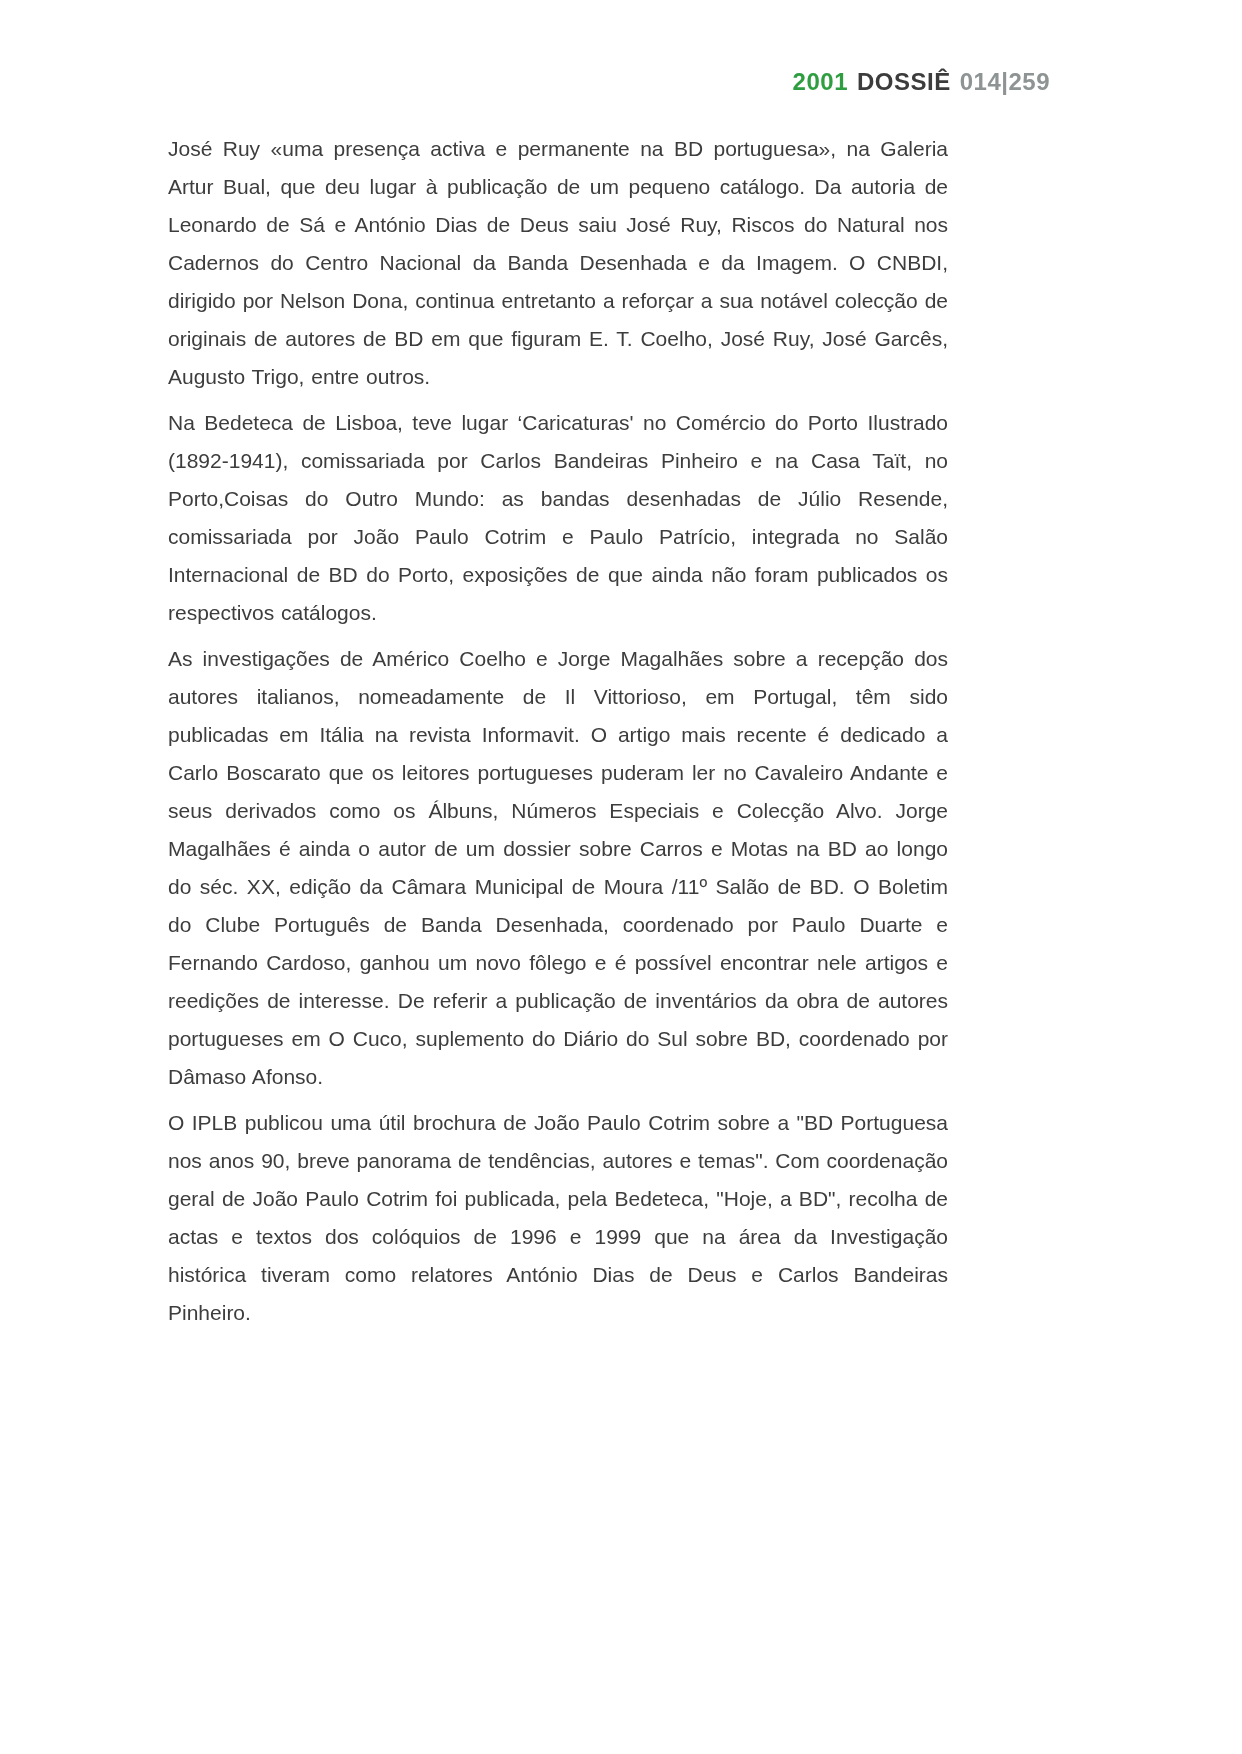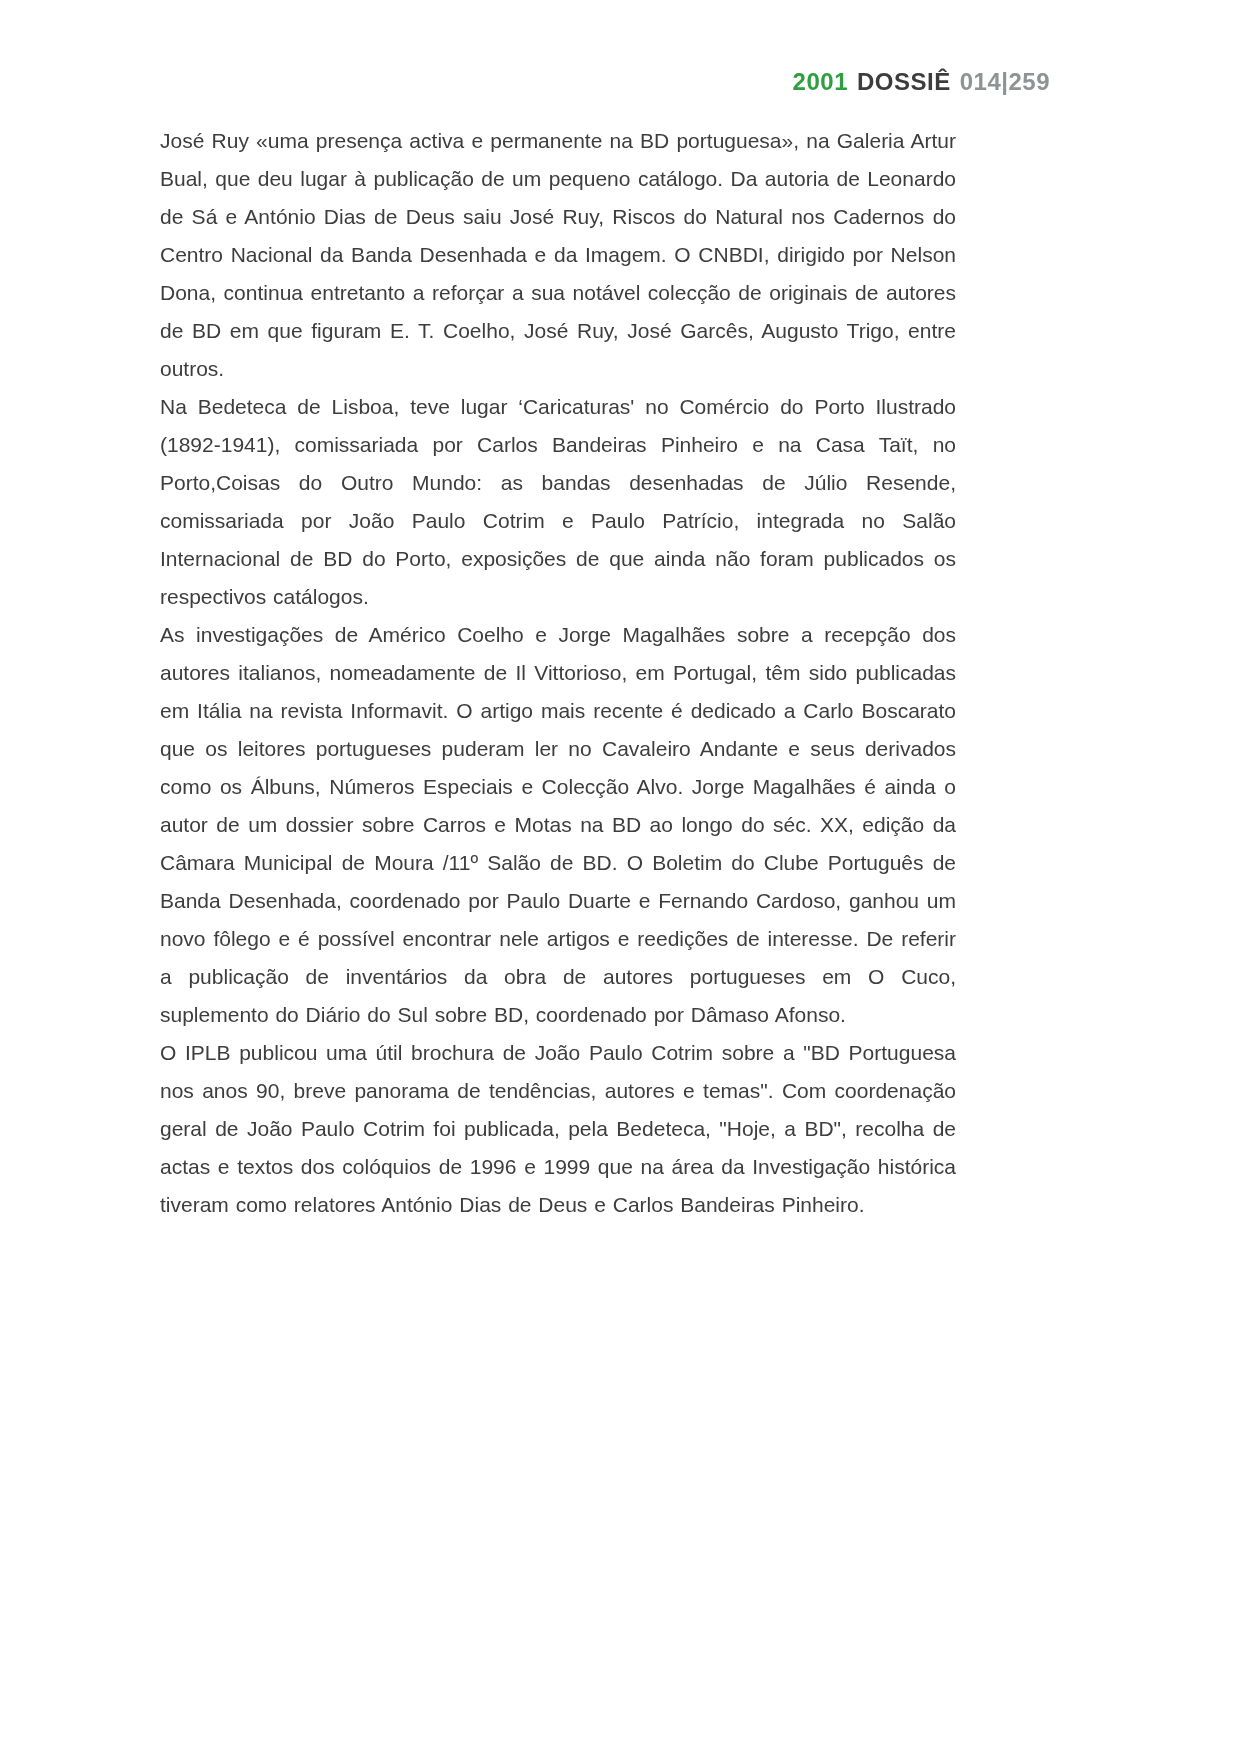--- a/index.html
+++ b/index.html
@@ -40,21 +40,21 @@
     top: 122px;
     left: 160px;
     width: 796px;
     font-size: 21px;
     line-height: 38px;
     color: var(--body-text, #3d3d3d);
     text-align: justify;
     word-spacing: 1px;
   }
   .body-text p {
-    margin: 0;
+    margin: 8px;
     padding: 0;
   }
 </style>
 </head>
 <body>
 
 <div class="page">
 
   <header class="page-header">
     <span class="year">2001</span><span class="title">DOSSIÊ</span><span class="ref">014|259</span>

